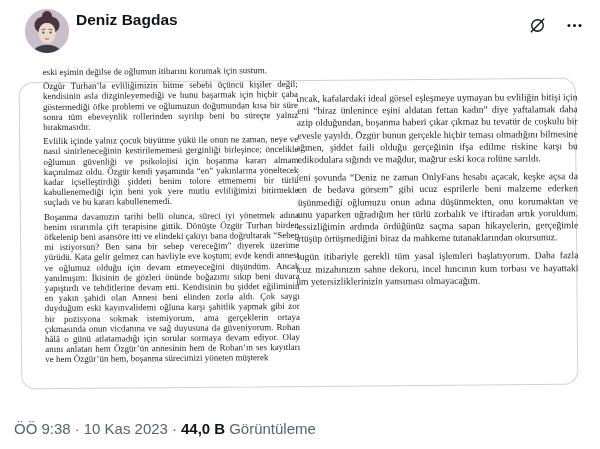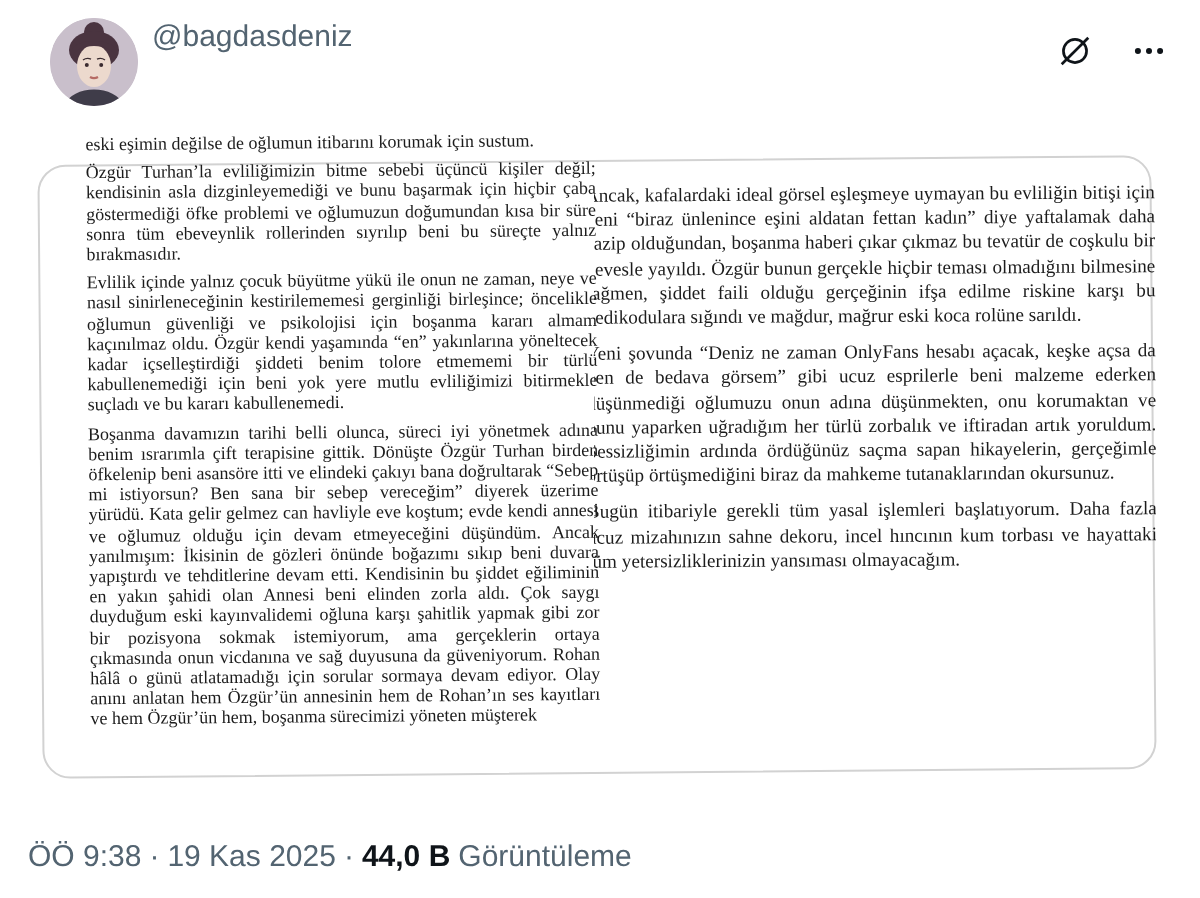--- a/index.html
+++ b/index.html
@@ -64,21 +64,21 @@
     <path d="M11 20 C12 12 32 12 33 20 L33 16 C31 10 13 10 11 16 Z" fill="#4a3440"></path>
     <circle cx="18.4" cy="23.5" r="1" fill="#3a2b30"></circle>
     <circle cx="25.6" cy="23.5" r="1" fill="#3a2b30"></circle>
     <path d="M16.5 21 q2 -1.4 4 -0.4" stroke="#3a2b30" stroke-width="0.7" fill="none"></path>
     <path d="M23.5 20.6 q2 -1 4 0.4" stroke="#3a2b30" stroke-width="0.7" fill="none"></path>
     <path d="M20 29.5 q2 1.2 4 0" stroke="#b56a63" stroke-width="1.1" fill="none"></path>
     <path d="M7 44 C11 33 33 33 37 44 Z" fill="#3f3c49"></path>
   </svg>
 </div>
 <div class="names">
-  <div class="handle">@bagdasdeniz</div>
+  <div class="display-name">Deniz Bagdas</div>
 </div>
 <div class="header-actions">
   <button class="icon-btn" aria-label="Grok">
     <span>
       <svg viewBox="0 0 24 24" width="19" height="19">
           <circle cx="12" cy="12" r="7.3" fill="none" stroke="currentColor" stroke-width="1.7"></circle>
           <line x1="3.6" y1="20.4" x2="20.4" y2="3.6" stroke="currentColor" stroke-width="1.7"></line>
         </svg>
     </span>
   </button>
@@ -106,14 +106,14 @@
   <div class="col-right-clip">
     <div class="col-right">
       <p>Ancak, kafalardaki ideal görsel eşleşmeye uymayan bu evliliğin bitişi için beni “biraz ünlenince eşini aldatan fettan kadın” diye yaftalamak daha cazip olduğundan, boşanma haberi çıkar çıkmaz bu tevatür de coşkulu bir hevesle yayıldı. Özgür bunun gerçekle hiçbir teması olmadığını bilmesine rağmen, şiddet faili olduğu gerçeğinin ifşa edilme riskine karşı bu dedikodulara sığındı ve mağdur, mağrur eski koca rolüne sarıldı.</p>
       <p>Yeni şovunda “Deniz ne zaman OnlyFans hesabı açacak, keşke açsa da ben de bedava görsem” gibi ucuz esprilerle beni malzeme ederken düşünmediği oğlumuzu onun adına düşünmekten, onu korumaktan ve bunu yaparken uğradığım her türlü zorbalık ve iftiradan artık yoruldum. Sessizliğimin ardında ördüğünüz saçma sapan hikayelerin, gerçeğimle örtüşüp örtüşmediğini biraz da mahkeme tutanaklarından okursunuz.</p>
       <p>Bugün itibariyle gerekli tüm yasal işlemleri başlatıyorum. Daha fazla ucuz mizahınızın sahne dekoru, incel hıncının kum torbası ve hayattaki tüm yetersizliklerinizin yansıması olmayacağım.</p>
     </div>
   </div>
 </div>
 
 <div class="footer">
-  <span>ÖÖ 9:38</span><span class="sep">·</span><span>19 Kas 2025</span><span class="sep">·</span><span class="views">44,0 B</span><span class="views-label">Görüntüleme</span>
+  <span>ÖÖ 9:38</span><span class="sep">·</span><span>10 Kas 2023</span><span class="sep">·</span><span class="views">44,0 B</span><span class="views-label">Görüntüleme</span>
 </div>
 
 </body></html>

